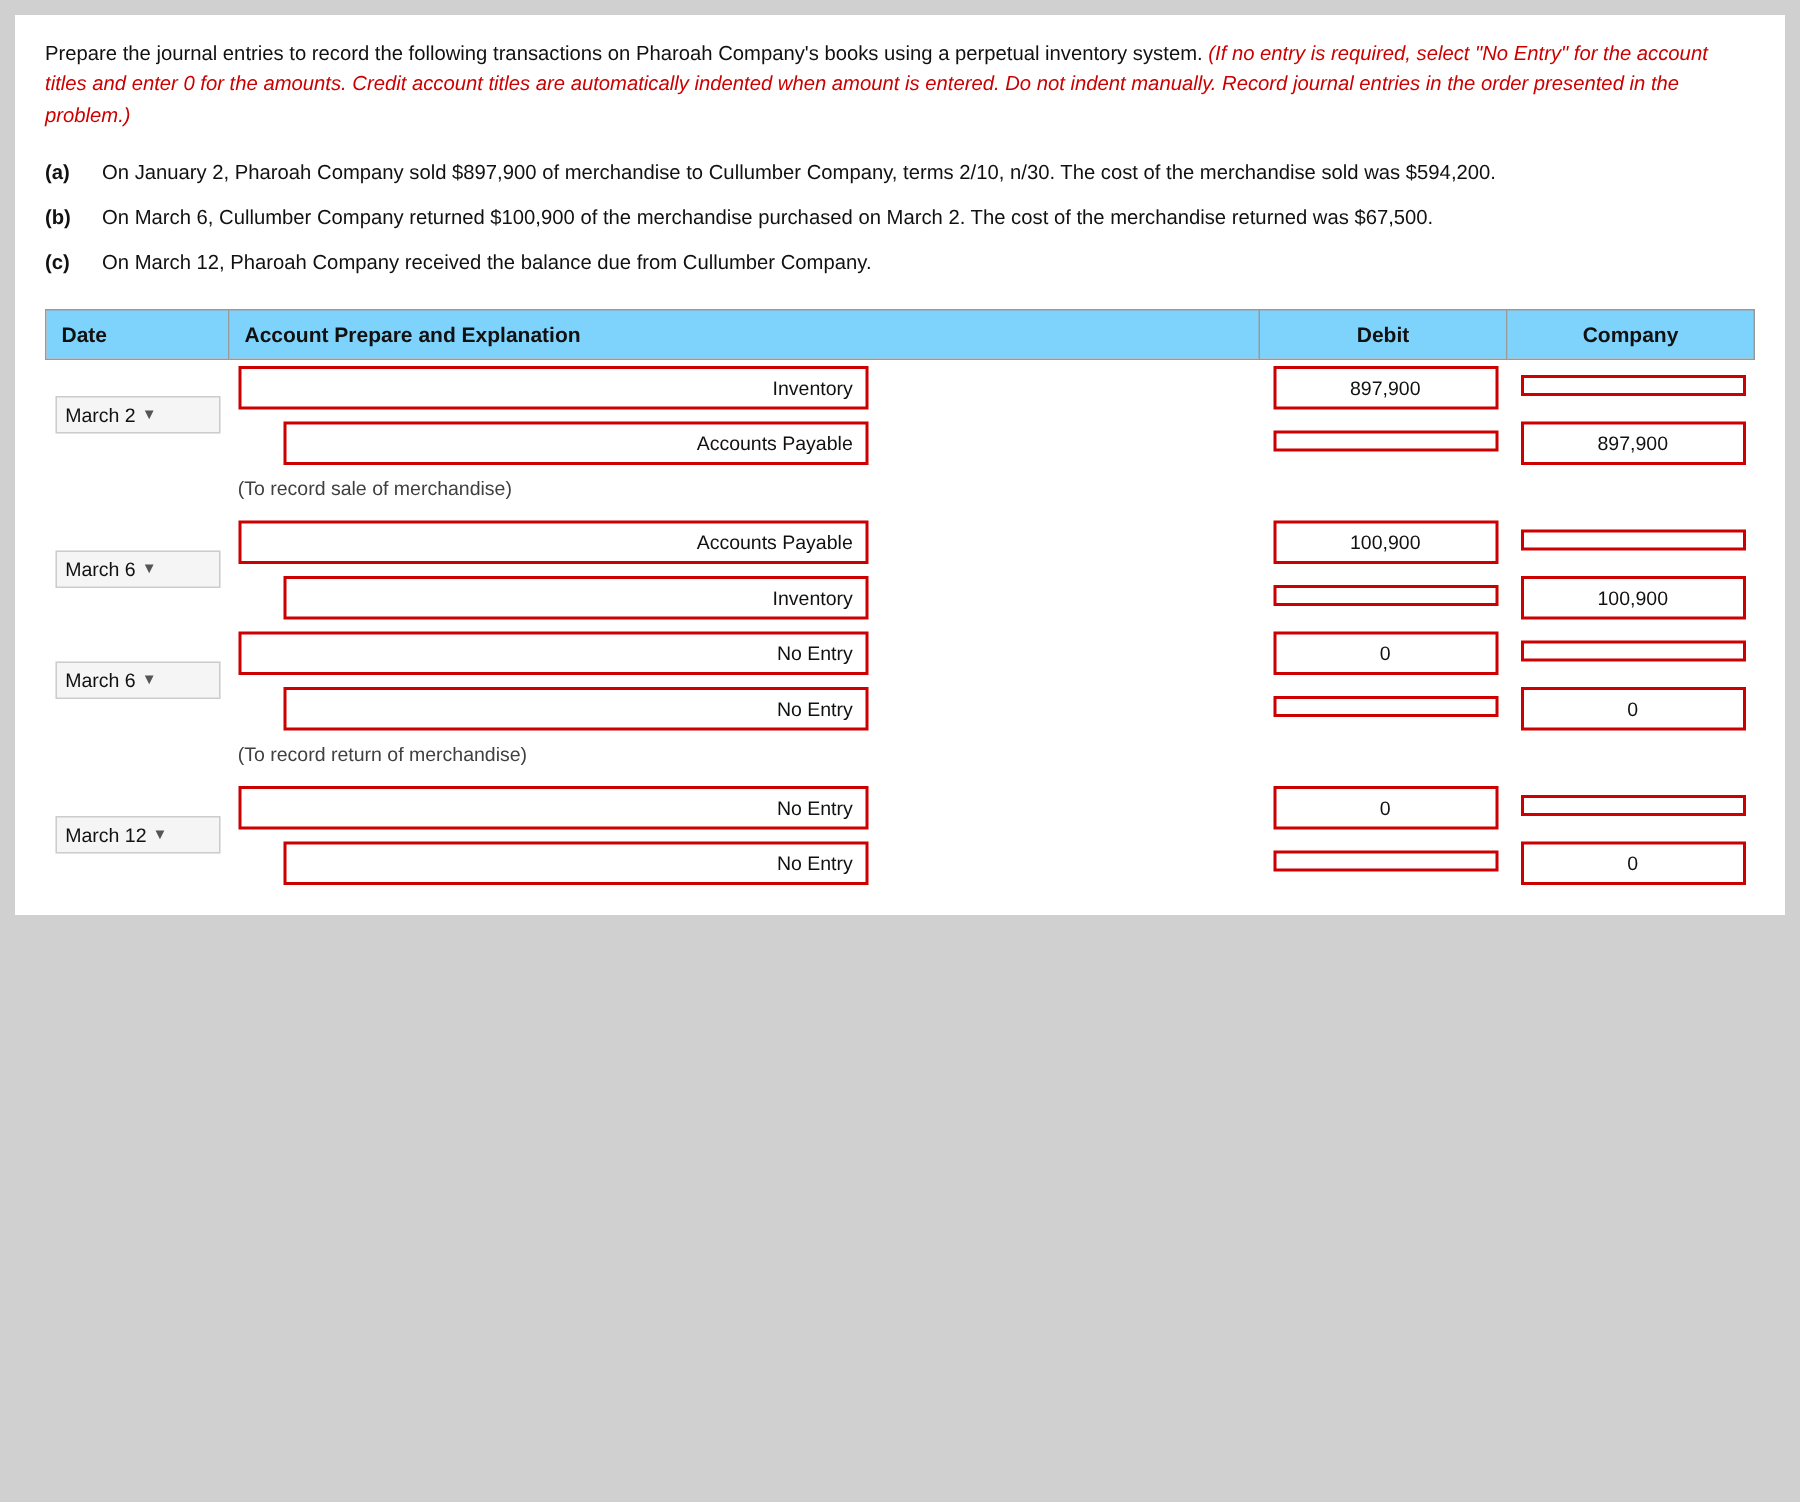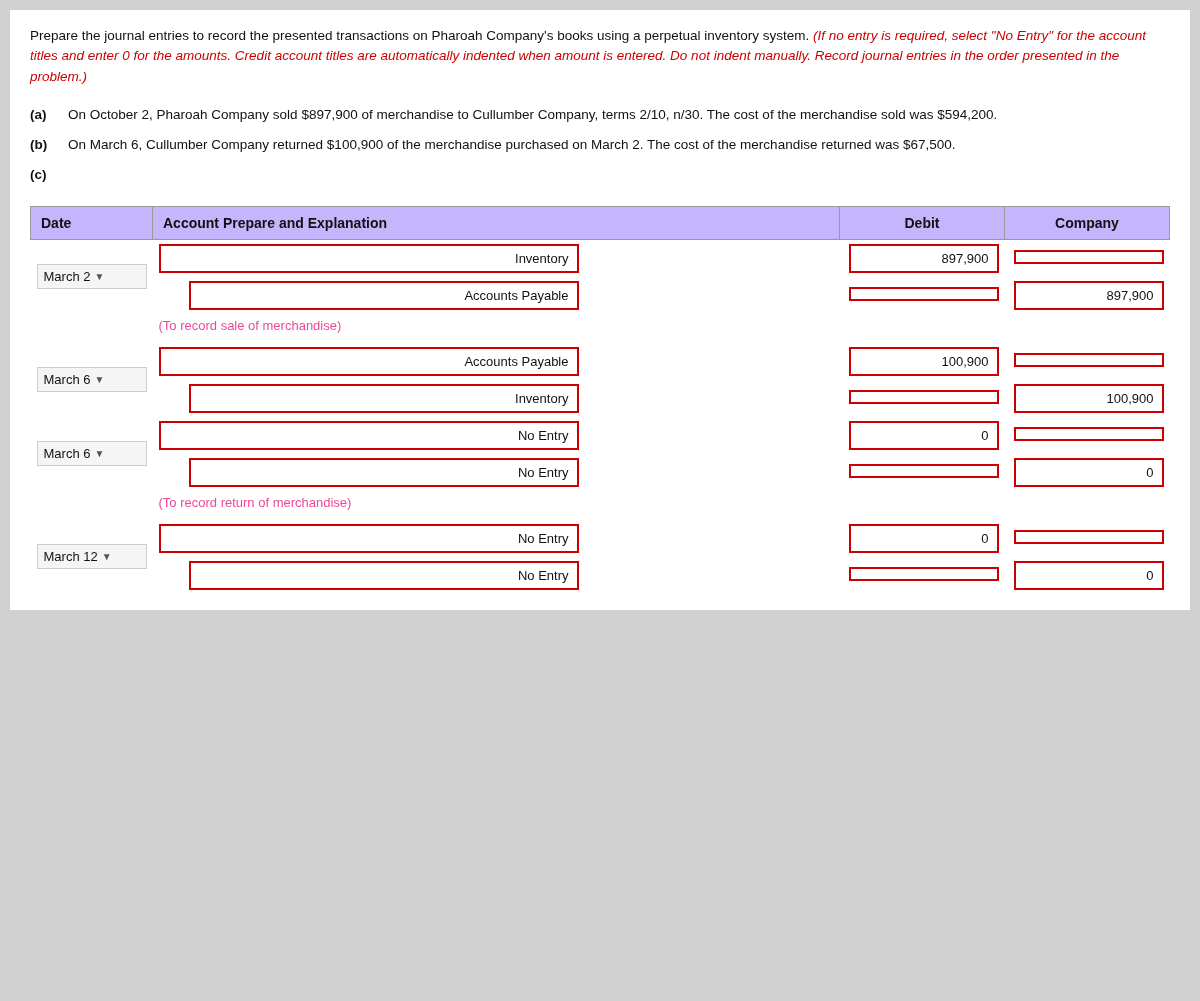--- a/index.html
+++ b/index.html
@@ -37,21 +37,21 @@
     .scenario-letter {
       font-weight: bold;
       min-width: 28px;
     }
     .journal-table {
       width: 100%;
       border-collapse: collapse;
       margin-top: 20px;
     }
     .journal-table thead tr {
-      background: #c4b5fd;
+      background: #7dd3fc;
     }
     .journal-table thead th {
       padding: 8px 10px;
       text-align: left;
       font-weight: bold;
       font-size: 14px;
       border: 1px solid #999;
     }
     .journal-table thead th.debit-col,
     .journal-table thead th.credit-col {
@@ -98,54 +98,55 @@
     .account-input.indented {
       margin-left: 30px;
       width: 390px;
     }
     .debit-input, .credit-input {
       border: 2px solid #c00;
       background: #fff;
       padding: 5px 8px;
       font-size: 13px;
       width: 150px;
-      text-align: right;
+      text-align: center;
       display: inline-block;
     }
     .debit-cell, .credit-cell {
       text-align: right;
       width: 165px;
       vertical-align: middle;
     }
     .note-row td {
       padding: 4px 6px 10px 6px;
       font-size: 13px;
-      color: #ec4899;
+      color: #404040;
     }
   </style>
 </head>
 <body>
 
 <div class="page">
 
   <div class="instructions">
-    <span>Prepare the journal entries to record the presented transactions on Pharoah Company's books using a perpetual inventory system.</span>
+    <span>Prepare the journal entries to record the following transactions on Pharoah Company's books using a perpetual inventory system.</span>
     <span class="italic-red">(If no entry is required, select "No Entry" for the account titles and enter 0 for the amounts. Credit account titles are automatically indented when amount is entered. Do not indent manually. Record journal entries in the order presented in the problem.)</span>
   </div>
 
   <div class="scenario">
     <span class="scenario-letter">(a)</span>
-    <span>On October 2, Pharoah Company sold $897,900 of merchandise to Cullumber Company, terms 2/10, n/30. The cost of the merchandise sold was $594,200.</span>
+    <span>On January 2, Pharoah Company sold $897,900 of merchandise to Cullumber Company, terms 2/10, n/30. The cost of the merchandise sold was $594,200.</span>
   </div>
   <div class="scenario">
     <span class="scenario-letter">(b)</span>
     <span>On March 6, Cullumber Company returned $100,900 of the merchandise purchased on March 2. The cost of the merchandise returned was $67,500.</span>
   </div>
   <div class="scenario">
     <span class="scenario-letter">(c)</span>
+    <span>On March 12, Pharoah Company received the balance due from Cullumber Company.</span>
   </div>
 
   <table class="journal-table">
     <thead>
       <tr>
         <th>Date</th>
         <th>Account Prepare and Explanation</th>
         <th class="debit-col">Debit</th>
         <th class="credit-col">Company</th>
       </tr>

